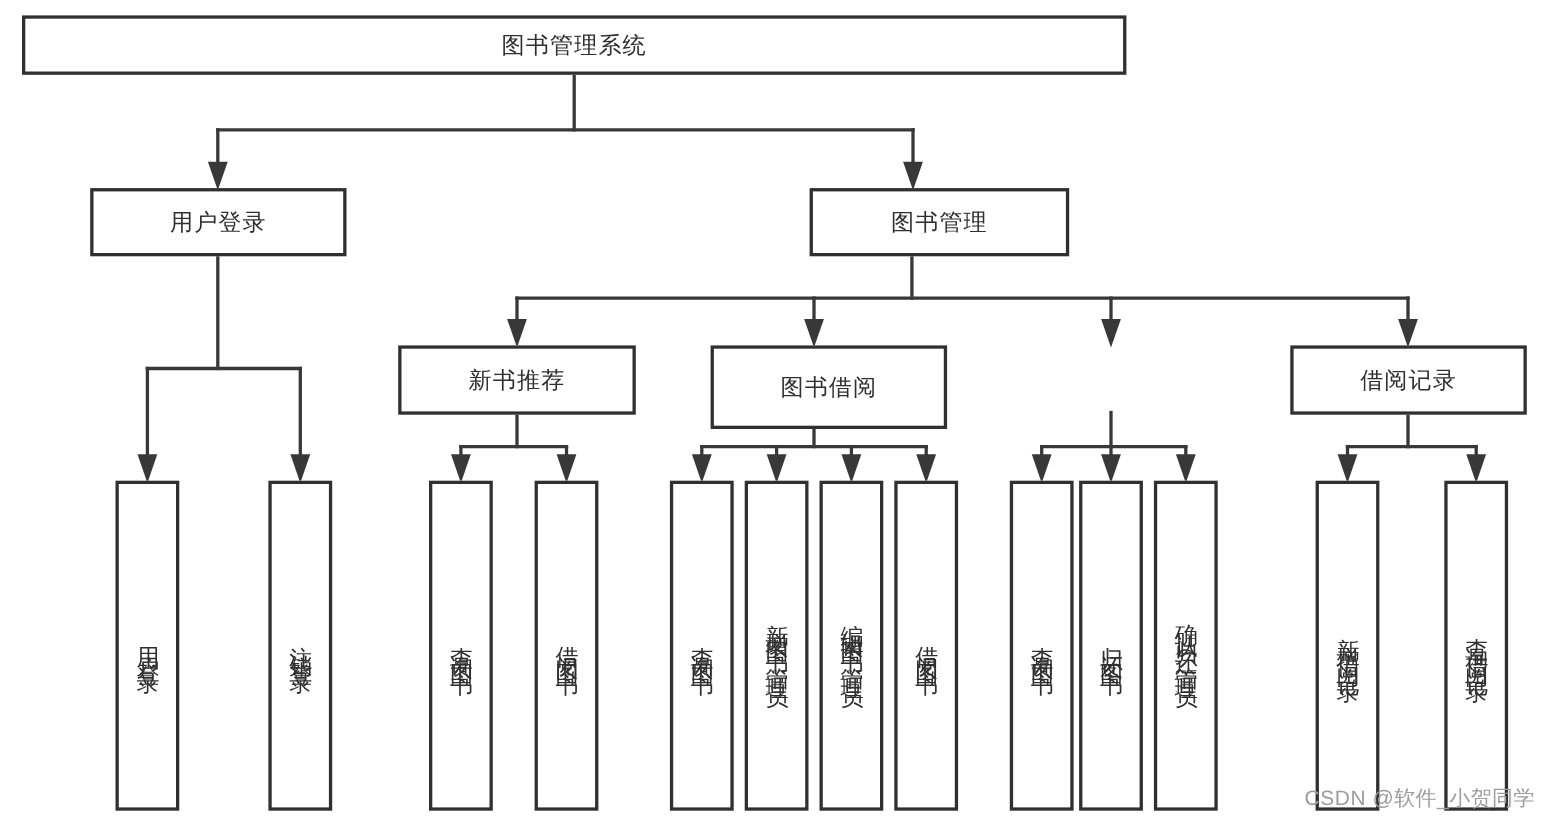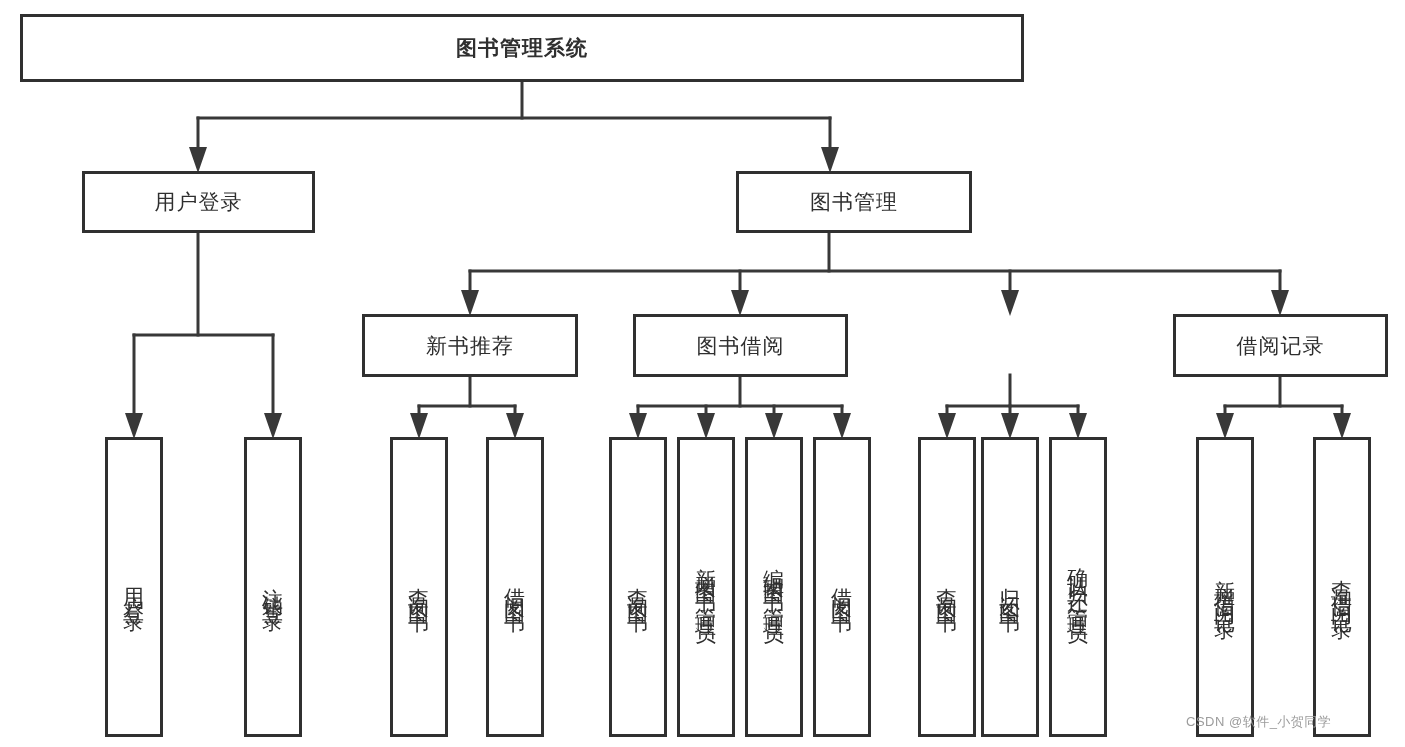--- a/index.html
+++ b/index.html
@@ -6,39 +6,39 @@
   .stage {
     position:relative; width:1405px; height:747px; background:#ffffff;
     font-family:"Liberation Sans", sans-serif; overflow:hidden;
   }
   .connector-layer { position:absolute; left:0; top:0; width:1405px; height:747px; }
   .node {
     position:absolute; background:#ffffff; border:3px solid #303030;
     box-sizing:border-box; display:flex; align-items:center; justify-content:center;
     color:#2f2f2f; font-size:21px; letter-spacing:1px; white-space:nowrap;
   }
-  .hbox-root   { left:20px;  top:14px;  width:1004px; height:68px;font-weight:bold; }
+  .hbox-root   { left:20px;  top:14px;  width:1004px; height:54px; }
   .hbox-l2a    { left:82px;  top:171px; width:233px;  height:62px; }
   .hbox-l2b    { left:712px; top:171px; width:236px;  height:62px;margin-left:24px; }
   .hbox-l3a    { left:362px; top:314px; width:216px;  height:63px; }
-  .hbox-l3b    { left:633px; top:314px; width:215px;  height:63px; }
+  .hbox-l3b    { left:646px; top:314px; width:215px;  height:76px; }
   .hbox-l3c    { left:903px; top:314px; width:215px;  height:63px; }
   .hbox-l3d    { left:1173px;top:314px; width:215px;  height:63px; }
   .vbox { top:437px; height:300px; width:58px; }
   .vbox .vtext {
     writing-mode:vertical-rl; line-height:1; letter-spacing:8px;
     font-size:21px; white-space:nowrap;
   }
   .v1  { left:105px; }  .v2  { left:244px; }
   .v3  { left:390px; }  .v4  { left:486px; }
   .v5  { left:609px; }  .v6  { left:677px; }  .v7  { left:745px; }  .v8  { left:813px; }
   .v9  { left:918px; }  .v10 { left:981px; }  .v11 { left:1049px; }
   .v12 { left:1196px; } .v13 { left:1313px; }
   .watermark {
-    position:absolute; left:1186px; top:713px; font-size:13px;
+    position:absolute; left:1186px; top:713px; font-size:19px;
     color:#9c9c9c; letter-spacing:0.5px; white-space:nowrap;
   }
 </style>
 </head>
 <body>
 
 <div class="stage">
 
   <svg class="connector-layer" id="connector-svg" viewBox="0 0 1405 747" xmlns="http://www.w3.org/2000/svg">
       <line x1="522" y1="65" x2="522" y2="118" stroke="#383838" stroke-width="3" stroke-linecap="square"></line>

